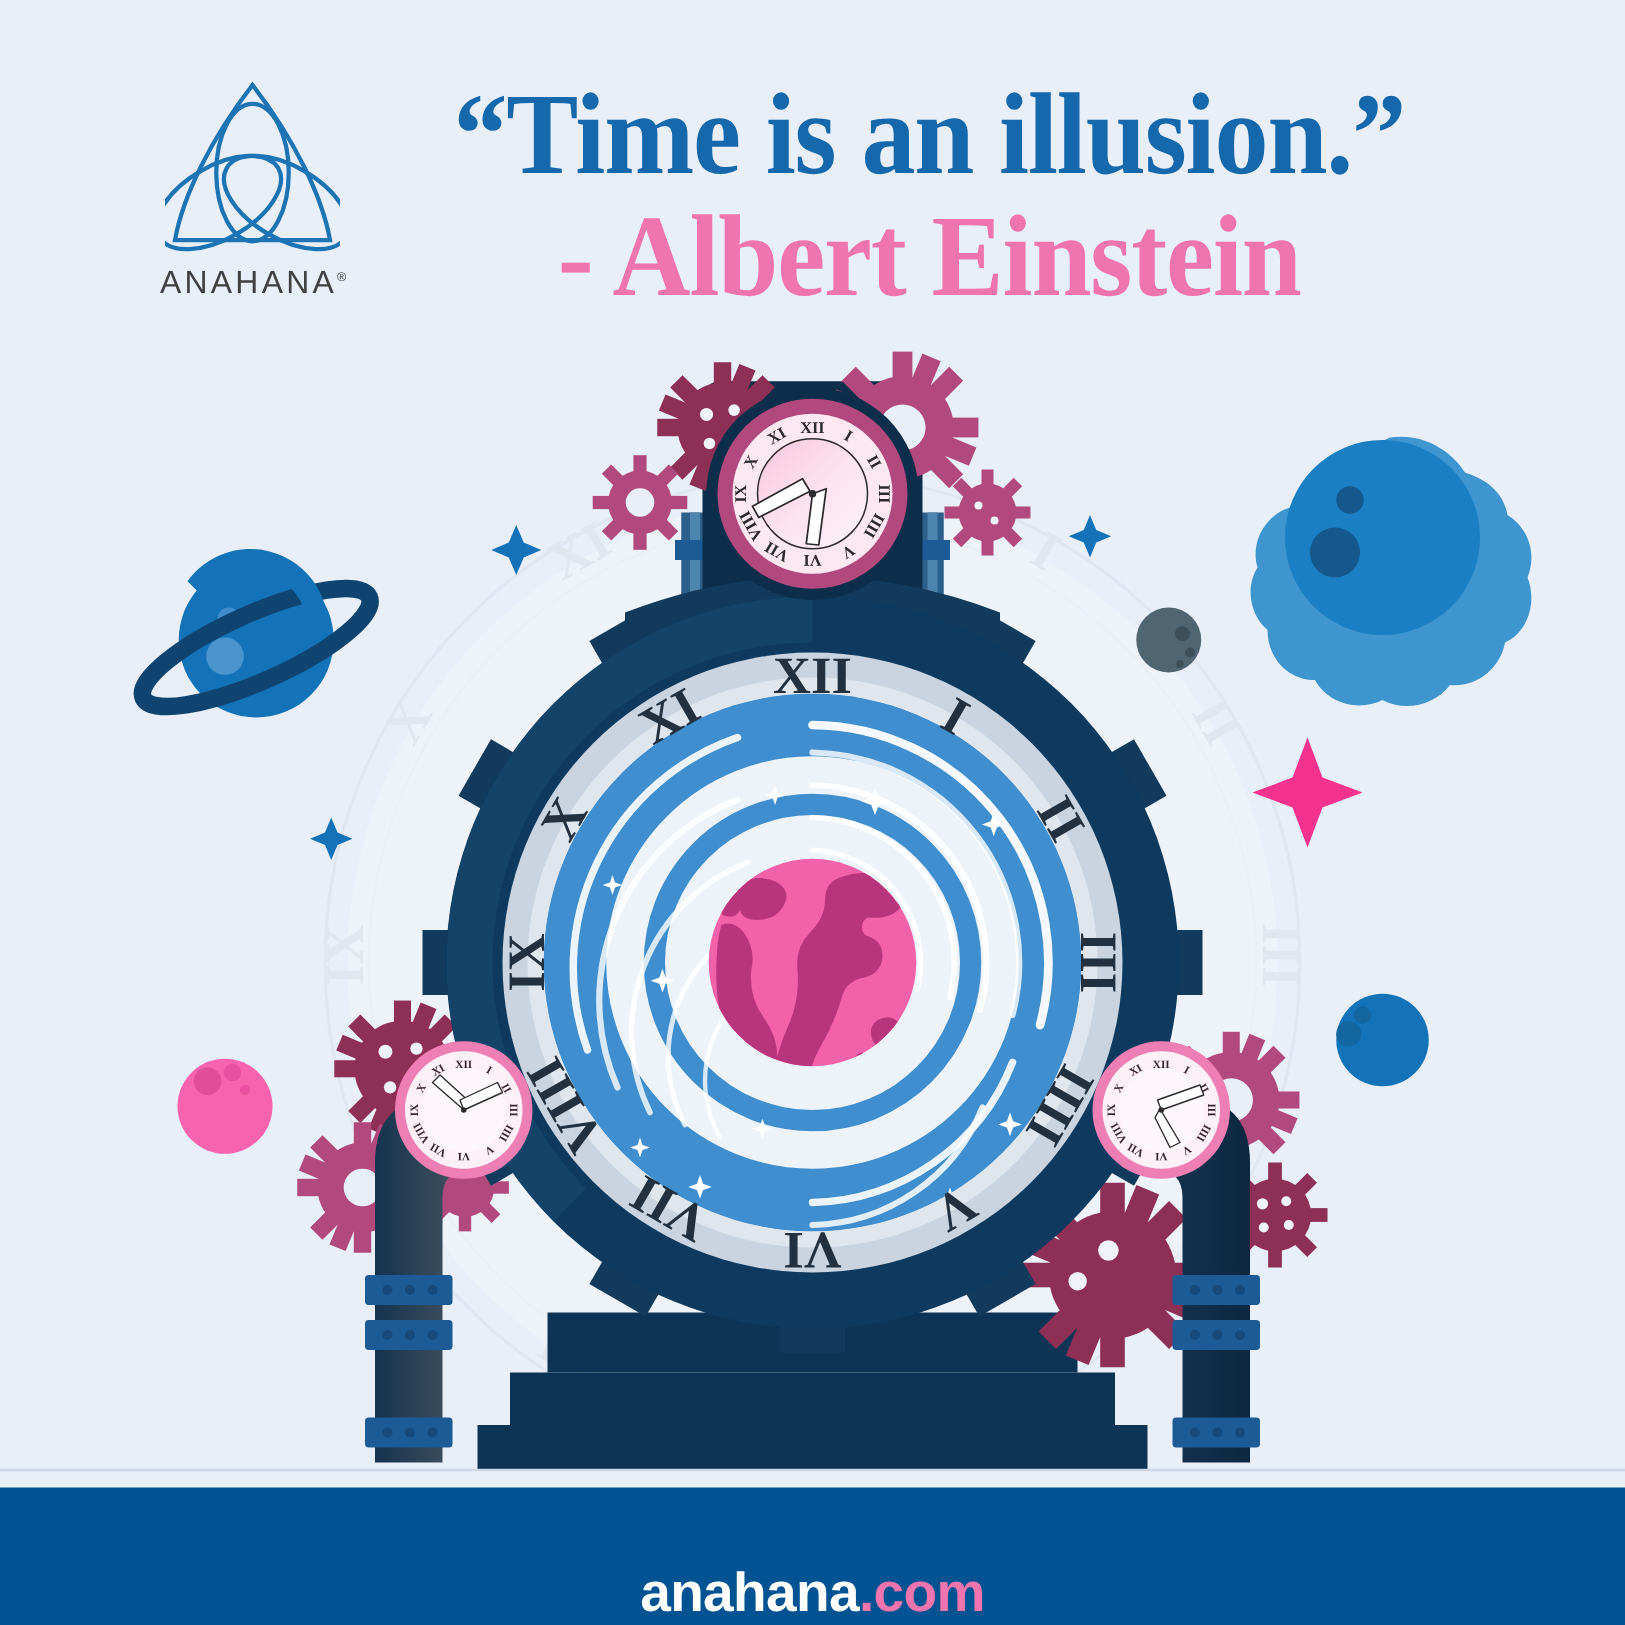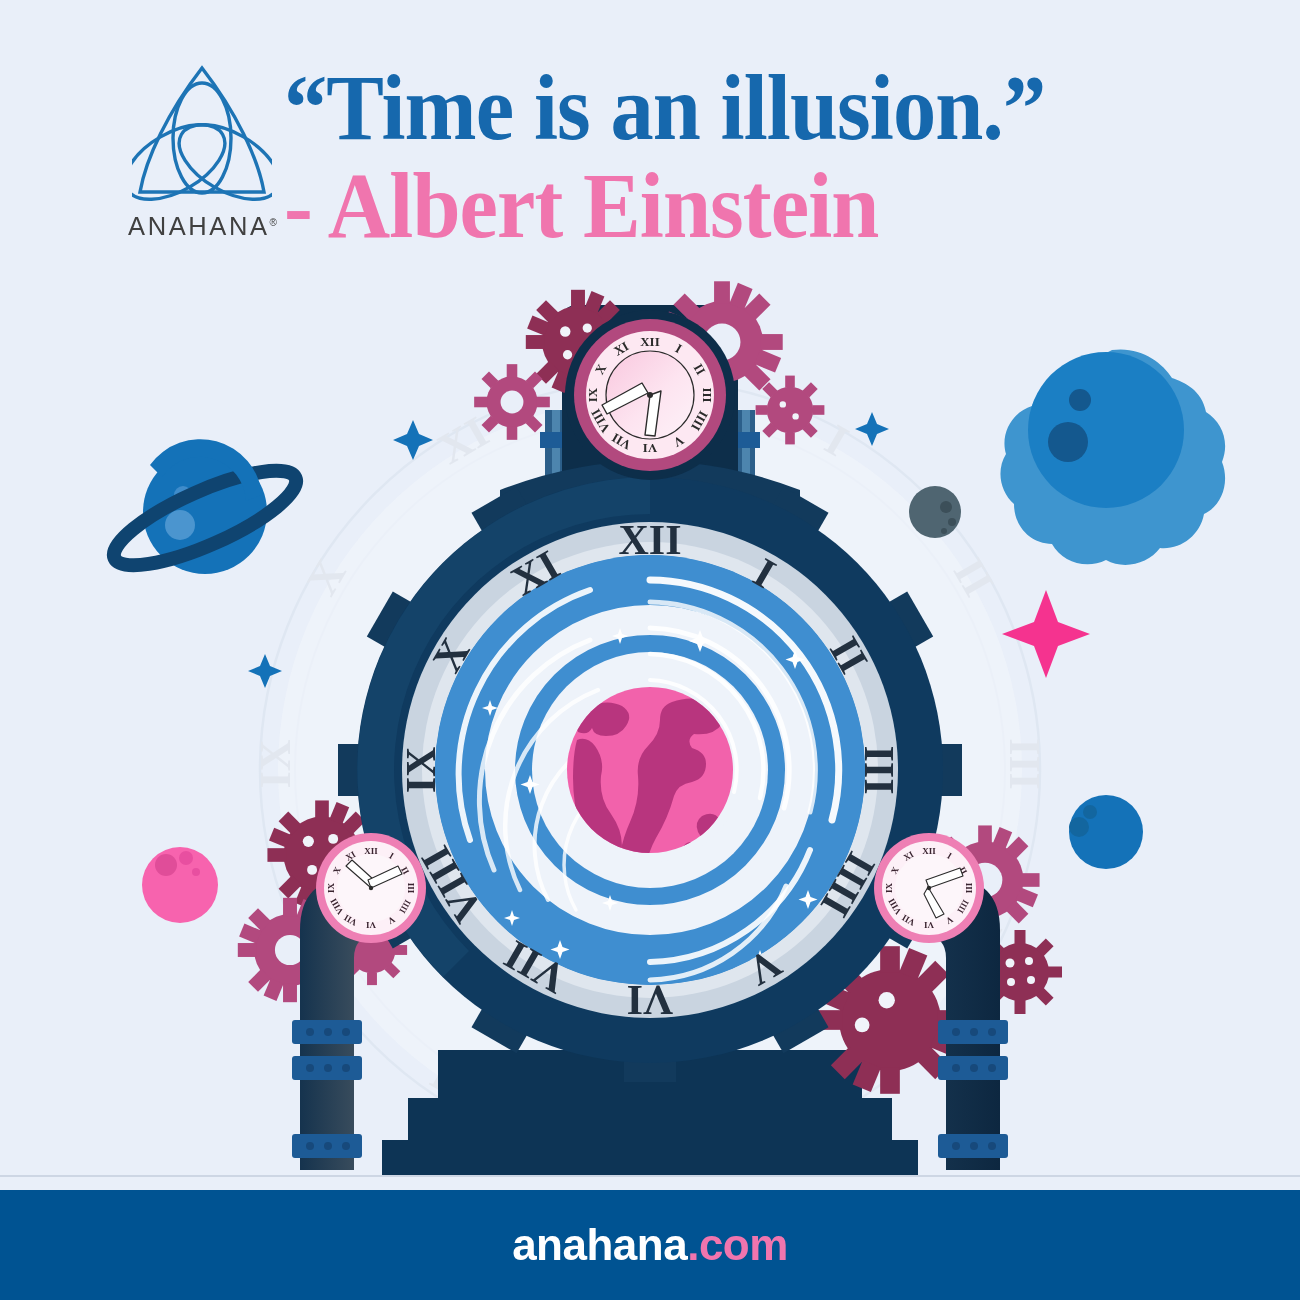--- a/index.html
+++ b/index.html
@@ -18,21 +18,21 @@
   .logo-mark { position:absolute; left:22px; top:0; width:140px; height:140px; }
   .logo-text {
     position:absolute; left:0; top:150px; width:185px;
     text-align:center;
     font-size:25.5px; letter-spacing:2.6px; color:#404040;
     font-family:"Liberation Sans", sans-serif; font-weight:400;
     white-space:nowrap;
   }
   .logo-text sup { font-size:10px; vertical-align:super; letter-spacing:0; }
 
-  .quote-block { position:absolute; left:284px; top:62px; width:960px; }
+  .quote-block { position:absolute; left:297px; top:62px; width:960px;text-align:center; }
   .quote-line1 {
     font-family:"Liberation Serif", serif;
     font-weight:bold;
     font-size:93px;
     line-height:0.98;
     color:#1668ad;
     letter-spacing:-1px;
     transform:scaleX(0.93);
     transform-origin:left center;
     white-space:nowrap;
@@ -51,21 +51,21 @@
   }
 
   
   .scene { position:absolute; left:0; top:250px; width:1300px; height:940px; }
   .scene svg { display:block; }
 
   
   .footer {
     position:absolute; left:0; bottom:0; width:1300px; height:110px;
     background:#005392;
-    display:flex; align-items:center; justify-content:center;
+    display:flex; align-items:flex-end; justify-content:center;
   }
   .footer-text {
     font-family:"Liberation Sans", sans-serif;
     font-weight:bold;
     font-size:44px;
     letter-spacing:-0.5px;
     color:#ffffff;
   }
   .footer-text .tld { color:#f075ae; }
 </style>

